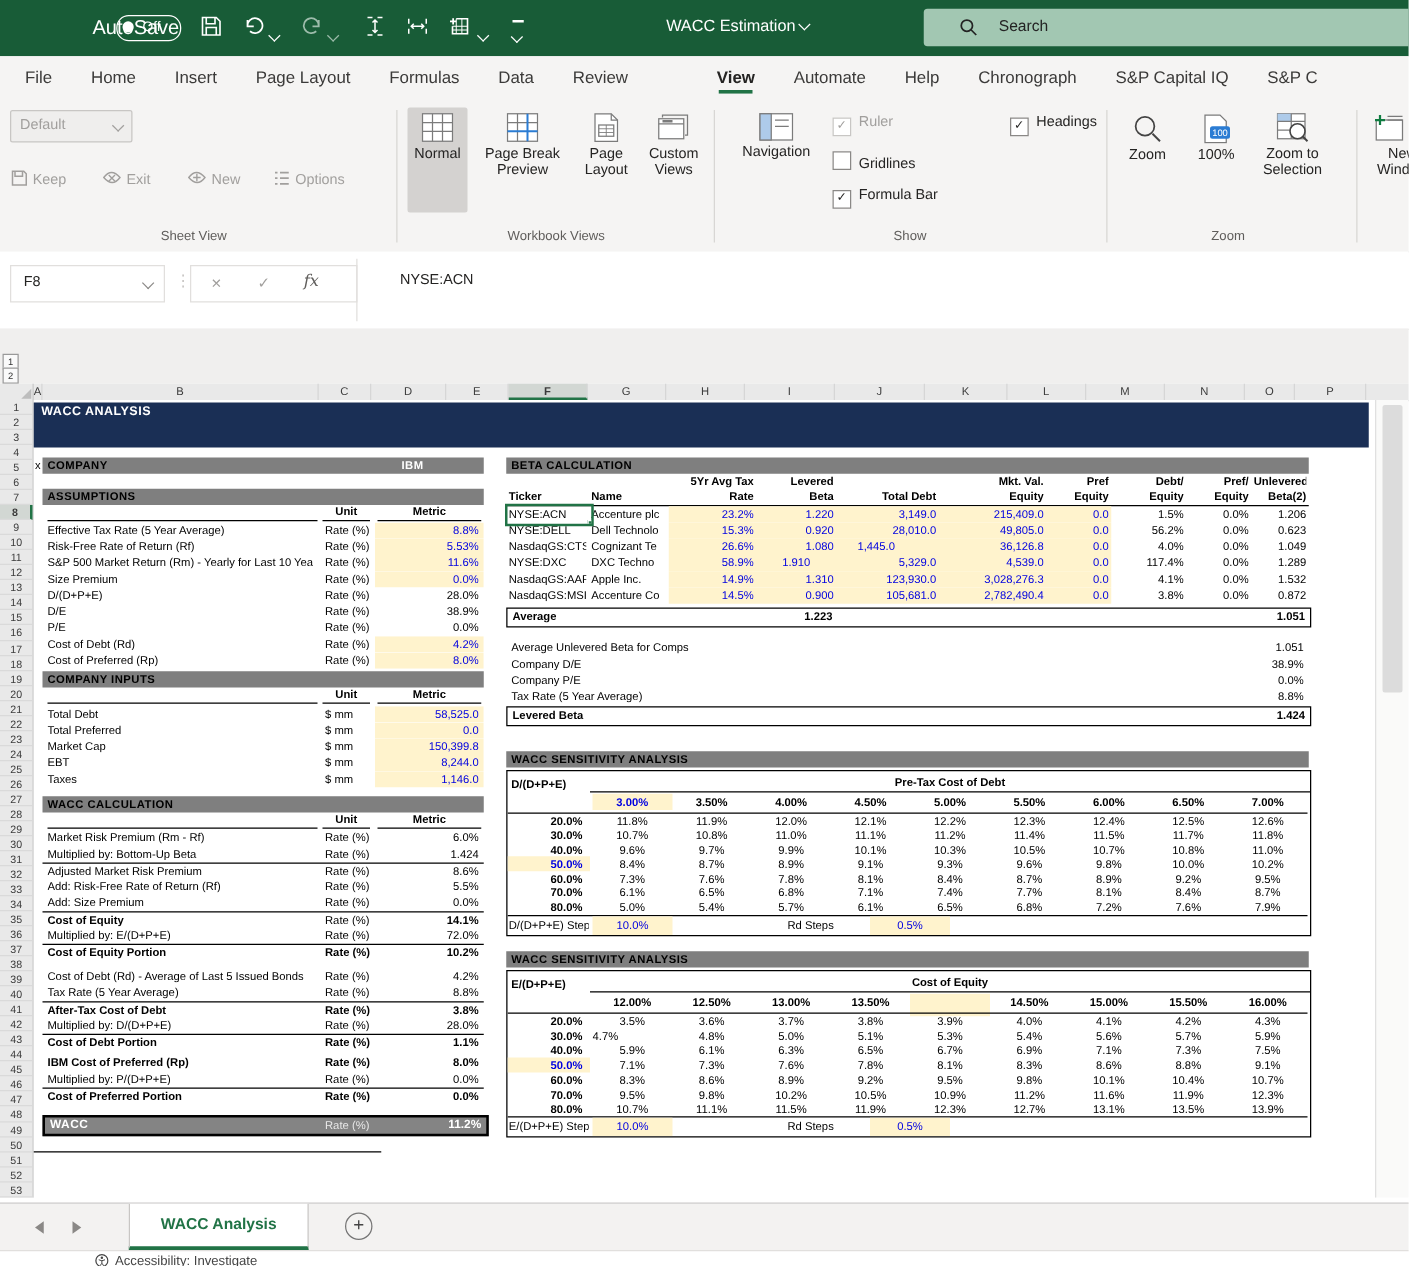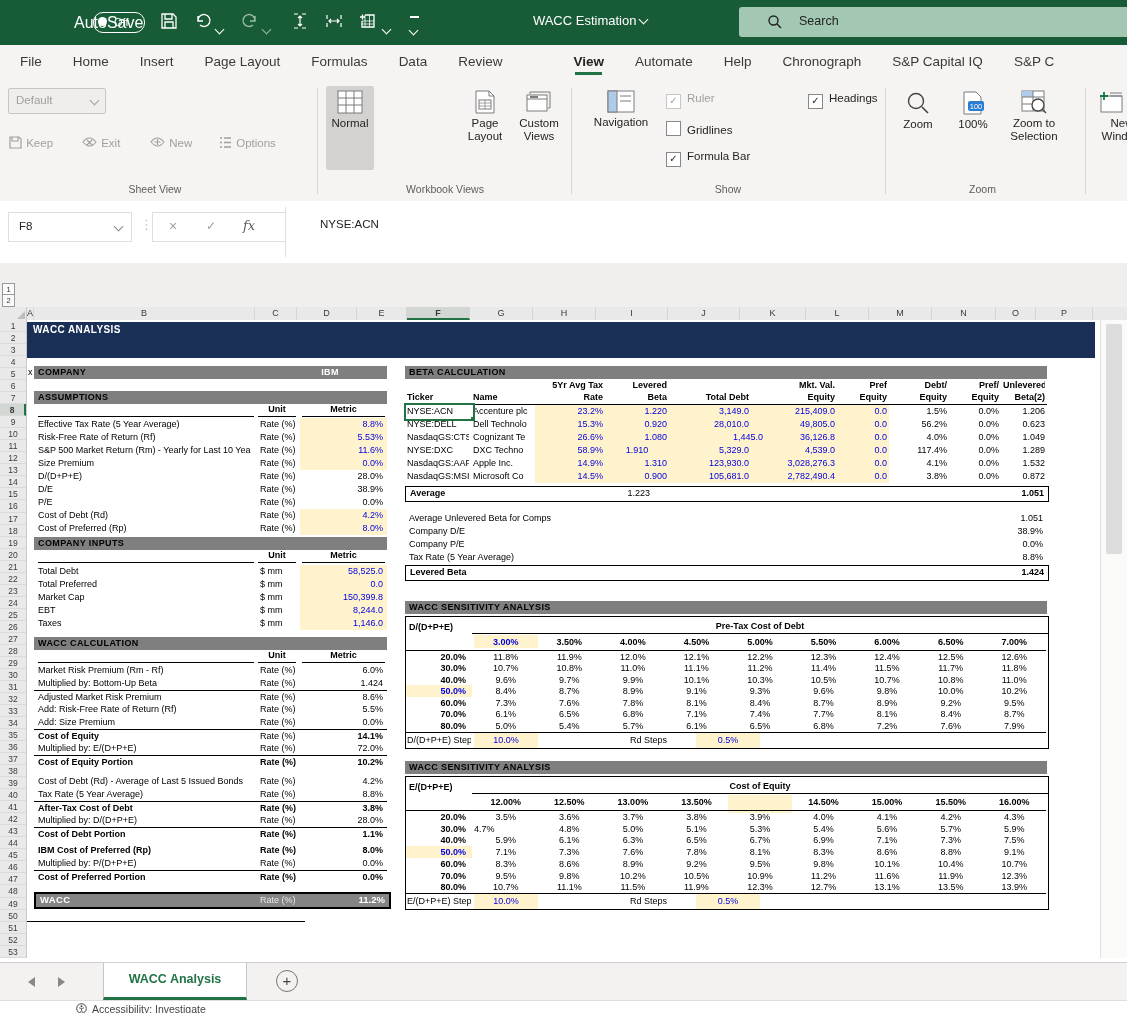--- a/index.html
+++ b/index.html
@@ -173,20 +173,29 @@
   <div class="abs glabel" style="left:60px;width:190px">Sheet View</div>
   <div class="abs gsep" style="left:317px"></div>
 
   <div class="abs bigbtn sel" style="left:326px;width:48px">
     <svg style="margin:4px auto 0" width="26" height="24" viewBox="0 0 26 24">
         <rect x="1" y="1" width="24" height="22" fill="#fff" stroke="#7b7b7b"></rect>
         <path d="M1 8h24M1 15h24M9 1v22M17 1v22" stroke="#7b7b7b"></path>
       </svg>
     <div class="blabel">Normal</div>
   </div>
+  <div class="abs bigbtn" style="left:378px;width:80px">
+    <svg style="margin:4px auto 0" width="26" height="24" viewBox="0 0 26 24">
+        <rect x="1" y="1" width="24" height="22" fill="#fff" stroke="#7b7b7b"></rect>
+        <path d="M1 8h24M9 1v22" stroke="#7b7b7b"></path>
+        <path d="M1 15h24" stroke="#2B7CD3" stroke-width="1.6"></path>
+        <path d="M17 1v22" stroke="#2B7CD3" stroke-width="1.6"></path>
+      </svg>
+    <div class="blabel">Page Break Preview</div>
+  </div>
   <div class="abs bigbtn" style="left:461px;width:48px">
     <svg style="margin:4px auto 0" width="20" height="24" viewBox="0 0 20 24">
         <path d="M1 1h13l5 5v17H1z" fill="#fff" stroke="#7b7b7b"></path>
         <path d="M14 1v5h5" fill="none" stroke="#7b7b7b"></path>
         <rect x="4" y="10" width="12" height="9" fill="none" stroke="#7b7b7b"></rect>
         <path d="M4 13h12M4 16h12M10 10v9" stroke="#7b7b7b" stroke-width=".7"></path>
       </svg>
     <div class="blabel">Page Layout</div>
   </div>
   <div class="abs bigbtn" style="left:512px;width:54px">
@@ -635,21 +644,21 @@
     <div class="abs cell blue" style="left: 751px; top: 156px; width: 82px; text-align: right; padding-left: 2px;">49,805.0</div>
     <div class="abs cell blue" style="left: 837px; top: 156px; width: 48px; text-align: right; padding-left: 2px;">0.0</div>
     <div class="abs cell" style="left: 889px; top: 156px; width: 56px; text-align: right; padding-left: 2px;">56.2%</div>
     <div class="abs cell" style="left: 949px; top: 156px; width: 48px; text-align: right; padding-left: 2px;">0.0%</div>
     <div class="abs cell" style="left: 1001px; top: 156px; width: 42px; text-align: right; padding-left: 2px;">0.623</div>
     <div class="abs cell yellow" style="left: 535px; top: 168px; width: 354px; height: 13px;"></div>
     <div class="abs cell" style="left: 405px; top: 169px; width: 62px; text-align: left; padding-left: 2px;">NasdaqGS:CTS</div>
     <div class="abs cell" style="left: 471px; top: 169px; width: 60px; text-align: left; padding-left: 2px;">Cognizant Te</div>
     <div class="abs cell blue" style="left: 535px; top: 169px; width: 66px; text-align: right; padding-left: 2px;">26.6%</div>
     <div class="abs cell blue" style="left: 605px; top: 169px; width: 60px; text-align: right; padding-left: 2px;">1.080</div>
-    <div class="abs cell blue" style="left: 683px; top: 169px; width: 78px; text-align: right; padding-left: 2px;">1,445.0</div>
+    <div class="abs cell blue" style="left: 636px; top: 169px; width: 78px; text-align: right; padding-left: 2px;">1,445.0</div>
     <div class="abs cell blue" style="left: 751px; top: 169px; width: 82px; text-align: right; padding-left: 2px;">36,126.8</div>
     <div class="abs cell blue" style="left: 837px; top: 169px; width: 48px; text-align: right; padding-left: 2px;">0.0</div>
     <div class="abs cell" style="left: 889px; top: 169px; width: 56px; text-align: right; padding-left: 2px;">4.0%</div>
     <div class="abs cell" style="left: 949px; top: 169px; width: 48px; text-align: right; padding-left: 2px;">0.0%</div>
     <div class="abs cell" style="left: 1001px; top: 169px; width: 42px; text-align: right; padding-left: 2px;">1.049</div>
     <div class="abs cell yellow" style="left: 535px; top: 181px; width: 354px; height: 13px;"></div>
     <div class="abs cell" style="left: 405px; top: 182px; width: 62px; text-align: left; padding-left: 2px;">NYSE:DXC</div>
     <div class="abs cell" style="left: 471px; top: 182px; width: 60px; text-align: left; padding-left: 2px;">DXC Techno</div>
     <div class="abs cell blue" style="left: 535px; top: 182px; width: 66px; text-align: right; padding-left: 2px;">58.9%</div>
     <div class="abs cell blue" style="left: 605px; top: 182px; width: 60px; text-align: center; padding-left: 2px;">1.910</div>
@@ -665,35 +674,35 @@
     <div class="abs cell blue" style="left: 535px; top: 195px; width: 66px; text-align: right; padding-left: 2px;">14.9%</div>
     <div class="abs cell blue" style="left: 605px; top: 195px; width: 60px; text-align: right; padding-left: 2px;">1.310</div>
     <div class="abs cell blue" style="left: 669px; top: 195px; width: 78px; text-align: right; padding-left: 2px;">123,930.0</div>
     <div class="abs cell blue" style="left: 751px; top: 195px; width: 82px; text-align: right; padding-left: 2px;">3,028,276.3</div>
     <div class="abs cell blue" style="left: 837px; top: 195px; width: 48px; text-align: right; padding-left: 2px;">0.0</div>
     <div class="abs cell" style="left: 889px; top: 195px; width: 56px; text-align: right; padding-left: 2px;">4.1%</div>
     <div class="abs cell" style="left: 949px; top: 195px; width: 48px; text-align: right; padding-left: 2px;">0.0%</div>
     <div class="abs cell" style="left: 1001px; top: 195px; width: 42px; text-align: right; padding-left: 2px;">1.532</div>
     <div class="abs cell yellow" style="left: 535px; top: 207px; width: 354px; height: 13px;"></div>
     <div class="abs cell" style="left: 405px; top: 208px; width: 62px; text-align: left; padding-left: 2px;">NasdaqGS:MSI</div>
-    <div class="abs cell" style="left: 471px; top: 208px; width: 60px; text-align: left; padding-left: 2px;">Microsoft Co</div>
+    <div class="abs cell" style="left: 471px; top: 208px; width: 60px; text-align: left; padding-left: 2px;">Accenture Co</div>
     <div class="abs cell blue" style="left: 535px; top: 208px; width: 66px; text-align: right; padding-left: 2px;">14.5%</div>
     <div class="abs cell blue" style="left: 605px; top: 208px; width: 60px; text-align: right; padding-left: 2px;">0.900</div>
     <div class="abs cell blue" style="left: 669px; top: 208px; width: 78px; text-align: right; padding-left: 2px;">105,681.0</div>
     <div class="abs cell blue" style="left: 751px; top: 208px; width: 82px; text-align: right; padding-left: 2px;">2,782,490.4</div>
     <div class="abs cell blue" style="left: 837px; top: 208px; width: 48px; text-align: right; padding-left: 2px;">0.0</div>
     <div class="abs cell" style="left: 889px; top: 208px; width: 56px; text-align: right; padding-left: 2px;">3.8%</div>
     <div class="abs cell" style="left: 949px; top: 208px; width: 48px; text-align: right; padding-left: 2px;">0.0%</div>
     <div class="abs cell" style="left: 1001px; top: 208px; width: 42px; text-align: right; padding-left: 2px;">0.872</div>
     <div class="abs cell" style="left: 404px; top: 140px; width: 67px; height: 14px; border: 2px solid rgb(33, 115, 70); background: transparent;">
       <div class="abs cell" style="right: -3px; bottom: -3px; width: 4px; height: 4px; background: rgb(33, 115, 70); border: 1px solid rgb(255, 255, 255);"></div>
     </div>
     <div class="abs cell" style="left: 405px; top: 223px; width: 642px; height: 14px; border: 1px solid rgb(0, 0, 0);">
       <div class="abs cell" style="left: 4px; top: 1px; font-weight: 700;">Average</div>
-      <div class="abs cell" style="left: 184px; top: 1px; width: 60px; text-align: right; font-weight: 400;">1.223</div>
+      <div class="abs cell" style="left: 200px; top: 1px; width: 60px; text-align: right; font-weight: 700;">1.223</div>
       <div class="abs cell" style="right: 4px; top: 1px; font-weight: 700;">1.051</div>
     </div>
     <div class="abs cell" style="left: 409px; top: 250px;">Average Unlevered Beta for Comps</div>
     <div class="abs cell" style="left: 967px; top: 250px; width: 76px; text-align: right;">1.051</div>
     <div class="abs cell" style="left: 409px; top: 263px;">Company D/E</div>
     <div class="abs cell" style="left: 967px; top: 263px; width: 76px; text-align: right;">38.9%</div>
     <div class="abs cell" style="left: 409px; top: 276px;">Company P/E</div>
     <div class="abs cell" style="left: 967px; top: 276px; width: 76px; text-align: right;">0.0%</div>
     <div class="abs cell" style="left: 409px; top: 289px;">Tax Rate (5 Year Average)</div>
     <div class="abs cell" style="left: 967px; top: 289px; width: 76px; text-align: right;">8.8%</div>

